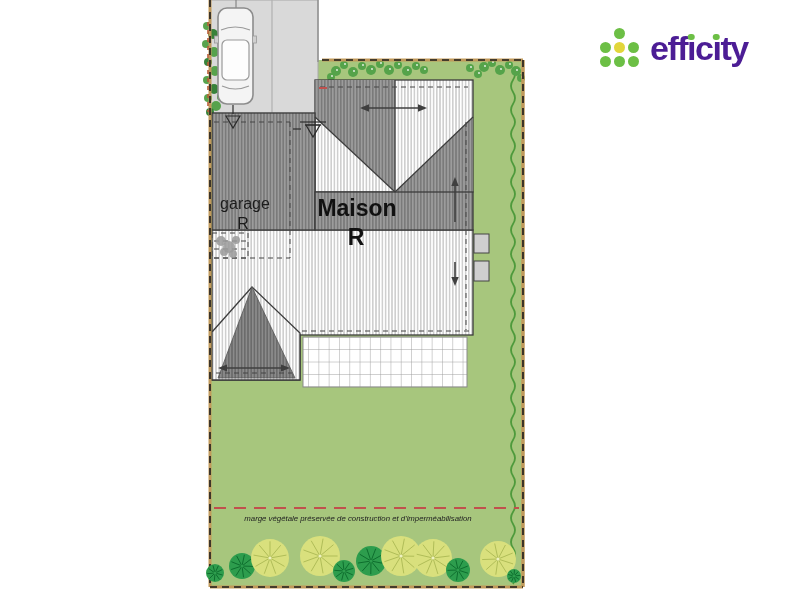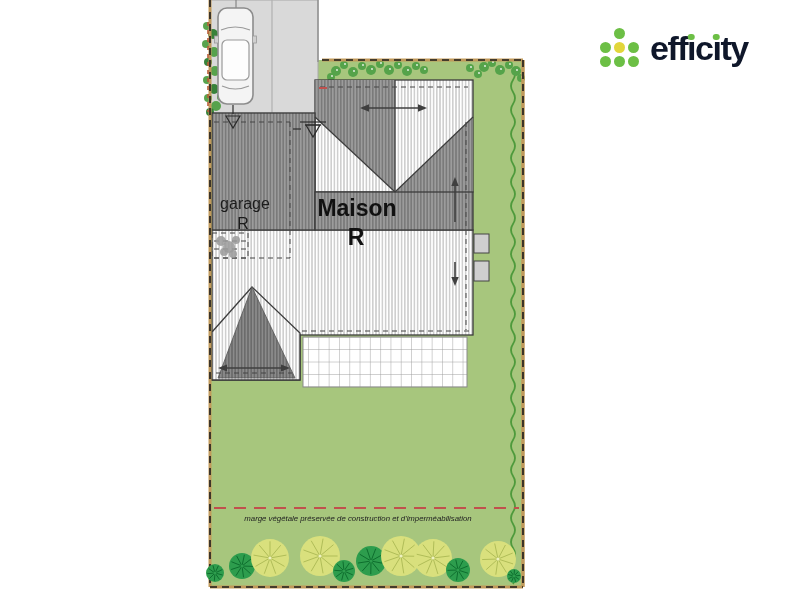--- a/index.html
+++ b/index.html
@@ -5,21 +5,21 @@
   html,body{margin:0;padding:0;background:#fff;}
   #stage{position:relative;width:800px;height:600px;background:#ffffff;overflow:hidden;
          font-family:"Liberation Sans",sans-serif;}
   #plan-svg{position:absolute;left:0;top:0;}
   
   #logo{position:absolute;left:599px;top:27px;display:flex;align-items:center;gap:9px;}
   #logo-dots{display:grid;grid-template-columns:repeat(3,14px);grid-template-rows:repeat(3,14px);}
   .dot{width:11px;height:11px;border-radius:50%;margin:1px;}
   .dot.g{background:#6cbf45;}
   .dot.y{background:#e2d63b;}
-  #logo-text{font-size:34px;font-weight:bold;color:#0f172a;letter-spacing:-1.5px;line-height:1;}
+  #logo-text{font-size:34px;font-weight:bold;color:#4c1d95;letter-spacing:-1.5px;line-height:1;}
   .i{display:inline-block;position:relative;}
   .i .idot{position:absolute;left:50%;transform:translateX(-50%);top:2.5px;width:6.5px;height:6.5px;
            border-radius:50%;background:#6cbf45;}
   text{font-family:"Liberation Sans",sans-serif;}
 </style>
 </head>
 <body>
 
 <div id="stage">
 

